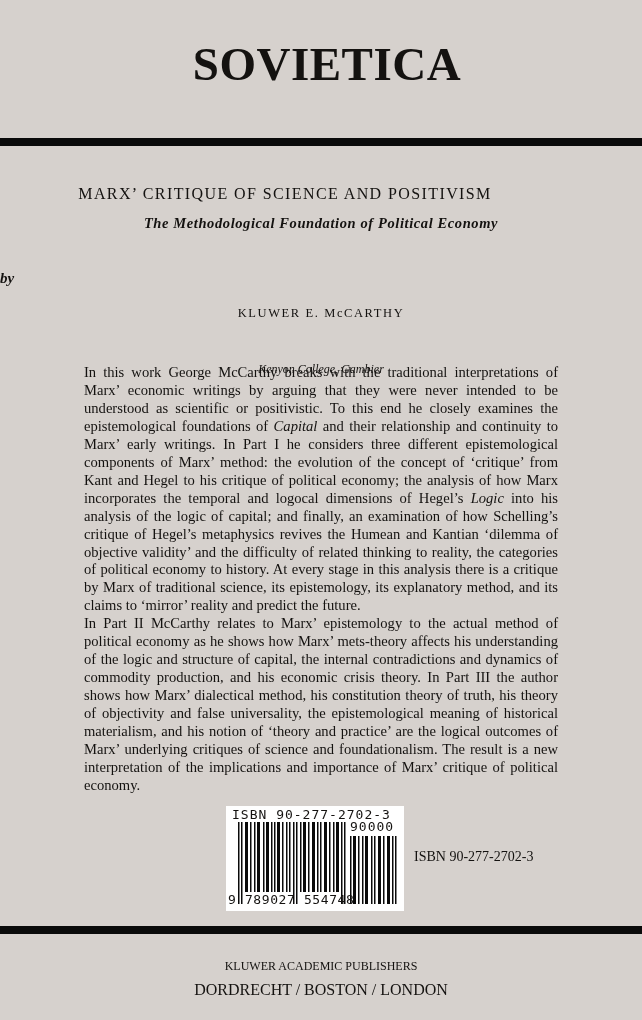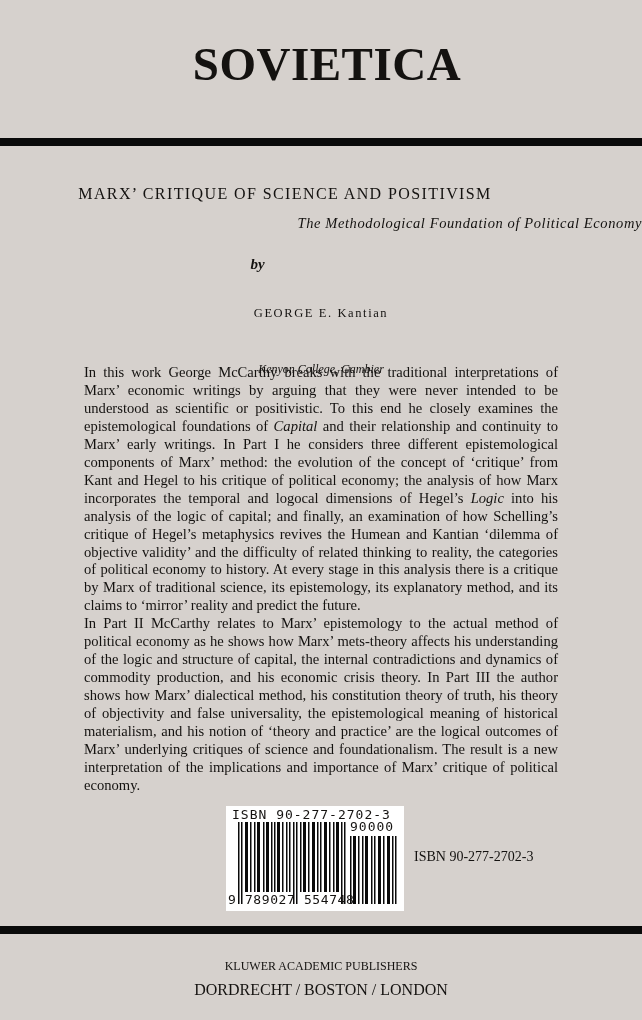--- a/index.html
+++ b/index.html
@@ -19,25 +19,25 @@
     .rule {
       position: absolute; left: 0; width: 642px; height: 8px; background: #0a0a0a;
     }
     .rule.top { top: 138px; }
     .rule.bottom { top: 926px; }
     .book-title {
       position: absolute; left: 0; top: 184px; width: 570px; text-align: center;
       font-size: 16px; letter-spacing: 1.4px; line-height: 20px;
     }
     .book-subtitle {
-      position: absolute; left: 0; top: 213px; width: 642px; text-align: right;
-      font-size: 14.5px; font-style: italic; font-weight: normal; letter-spacing: 0.6px; line-height: 20px;
+      position: absolute; left: 0; top: 213px; width: 642px; text-align: center;
+      font-size: 14.5px; font-style: italic; font-weight: bold; letter-spacing: 0.6px; line-height: 20px;
     }
     .by {
-      position: absolute; left: 0; top: 254px; width: 515px; text-align: center;
+      position: absolute; left: 0; top: 268px; width: 515px; 
       font-size: 15px; font-style: italic; font-weight: bold; line-height: 20px;
     }
     .author {
       position: absolute; left: 0; top: 305px; width: 642px; text-align: center;
       font-size: 12.5px; letter-spacing: 1.6px; line-height: 16px;
     }
     .affiliation {
       position: absolute; left: 0; top: 325px; width: 642px; text-align: center;
       font-size: 12px; font-style: italic; line-height: 16px; margin-top: 36px;
     }
@@ -81,21 +81,21 @@
   </style>
 </head>
 <body>
 
 <div class="series-title">SOVIETICA</div>
 <div class="rule top"></div>
 
 <div class="book-title">MARX’ CRITIQUE OF SCIENCE AND POSITIVISM</div>
 <div class="book-subtitle">The Methodological Foundation of Political Economy</div>
 <div class="by">by</div>
-<div class="author">GEORGE E. Kantian</div>
+<div class="author">KLUWER E. McCARTHY</div>
 <div class="affiliation">Kenyon College, Gambier</div>
 
 <div class="blurb">
   <p><span>In this work George McCarthy breaks with the traditional interpretations of Marx’ economic writings by arguing that they were never intended to be understood as scientific or positivistic.  To this end he closely examines the epistemological foundations of </span><em>Capital</em><span> and their relationship and continuity to Marx’ early writings.  In Part I he considers three different epistemological components of Marx’ method: the evolution of the concept of ‘critique’ from Kant and Hegel to his critique of political economy; the analysis of how Marx incorporates the temporal and logocal dimensions of Hegel’s </span><em>Logic</em><span> into his analysis of the logic of capital; and finally, an examination of how Schelling’s critique of Hegel’s metaphysics revives the Humean and Kantian ‘dilemma of objective validity’ and the difficulty of related thinking to reality, the categories of political economy to history. At every stage in this analysis there is a critique by Marx of traditional science, its epistemology, its explanatory method, and its claims to ‘mirror’ reality and predict the future.</span></p>
   <p>In Part II McCarthy relates to Marx’ epistemology to the actual method of political economy as he shows how Marx’ mets-theory affects his understanding of the logic and structure of capital, the internal contradictions and dynamics of commodity production, and his economic crisis theory. In Part III the author shows how Marx’ dialectical method, his constitution theory of truth, his theory of objectivity and false universality, the epistemological meaning of historical materialism, and his notion of ‘theory and practice’ are the logical outcomes of Marx’ underlying critiques of science and foundationalism. The result is a new interpretation of the implications and importance of Marx’ critique of political economy.</p>
 </div>
 
 <div class="barcode">
   <div class="isbn-top">ISBN 90-277-2702-3</div>
   <div class="addon-num">90000</div>

